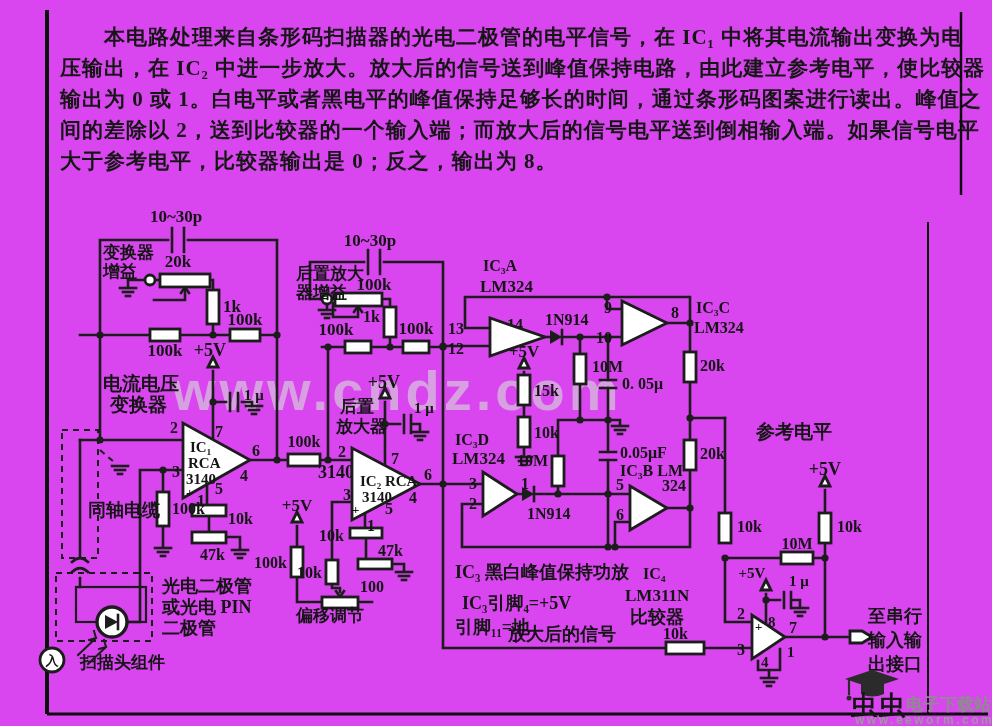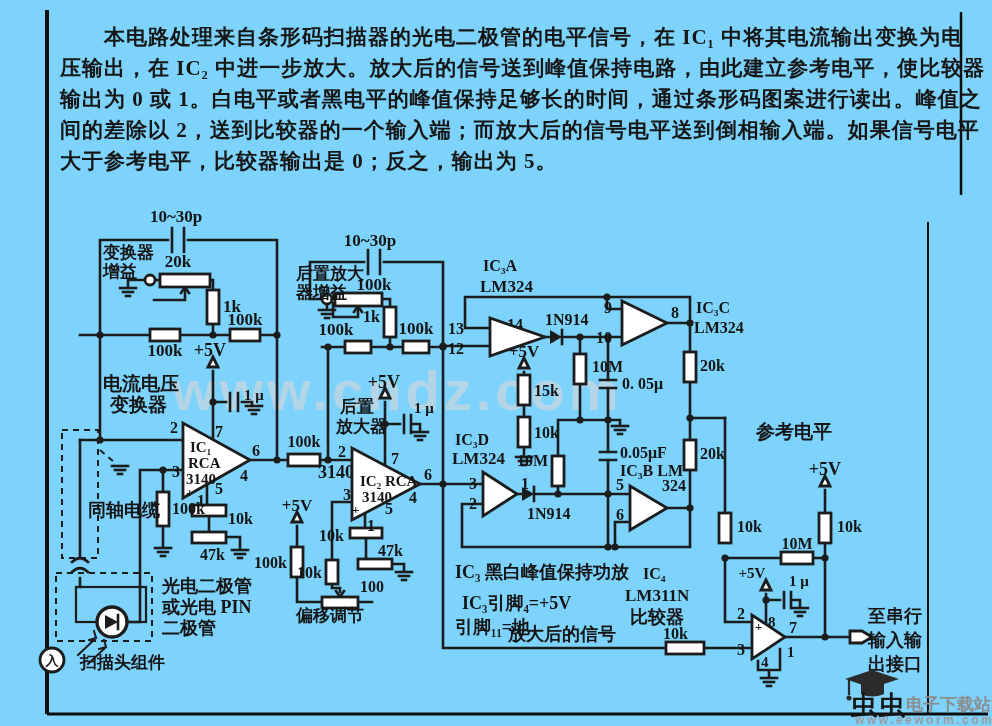--- a/index.html
+++ b/index.html
@@ -1,16 +1,16 @@
 <!DOCTYPE html>
 <html><head>
 <meta charset="utf-8">
 <style>
   html,body{margin:0;padding:0;background:#ffffff;}
-  #page{position:relative;width:992px;height:726px;background:#7dd3fc;overflow:hidden;
+  #page{position:relative;width:992px;height:726px;background:#d946ef;overflow:hidden;
         font-family:"Liberation Serif","DejaVu Serif",serif;}
   
   #desc{position:absolute;left:60px;top:22px;width:902px;color:#161616;
         font-size:21px;font-weight:bold;line-height:31px;letter-spacing:1px;}
   #desc .ln{white-space:nowrap;}
   #desc .ind{text-indent:44px;}
   
   svg text{font-family:"Liberation Serif","DejaVu Serif",serif;font-weight:bold;fill:#151515;}
   .w  {stroke:#1c1c1c;stroke-width:2.6;fill:none;stroke-linecap:square;}
   .wn {stroke:#1c1c1c;stroke-width:2.2;fill:none;}
@@ -31,21 +31,21 @@
 </head>
 <body>
 
 <div id="page">
 
   <div id="desc">
     <div class="ln ind">本电路处理来自条形码扫描器的光电二极管的电平信号，在 IC₁ 中将其电流输出变换为电</div>
     <div class="ln">压输出，在 IC₂ 中进一步放大。放大后的信号送到峰值保持电路，由此建立参考电平，使比较器</div>
     <div class="ln">输出为 0 或 1。白电平或者黑电平的峰值保持足够长的时间，通过条形码图案进行读出。峰值之</div>
     <div class="ln">间的差除以 2，送到比较器的一个输入端；而放大后的信号电平送到倒相输入端。如果信号电平</div>
-    <div class="ln">大于参考电平，比较器输出是 0；反之，输出为 5。</div>
+    <div class="ln">大于参考电平，比较器输出是 0；反之，输出为 8。</div>
   </div>
 
   <svg width="992" height="726" viewBox="0 0 992 726" style="position:absolute;left:0;top:0">
     <defs>
       <g id="gnd">
           <line x1="-8" y1="0" x2="8" y2="0"></line>
           <line x1="-5" y1="4" x2="5" y2="4"></line>
           <line x1="-2" y1="8" x2="2" y2="8"></line>
         </g>
       <g id="vtri">

